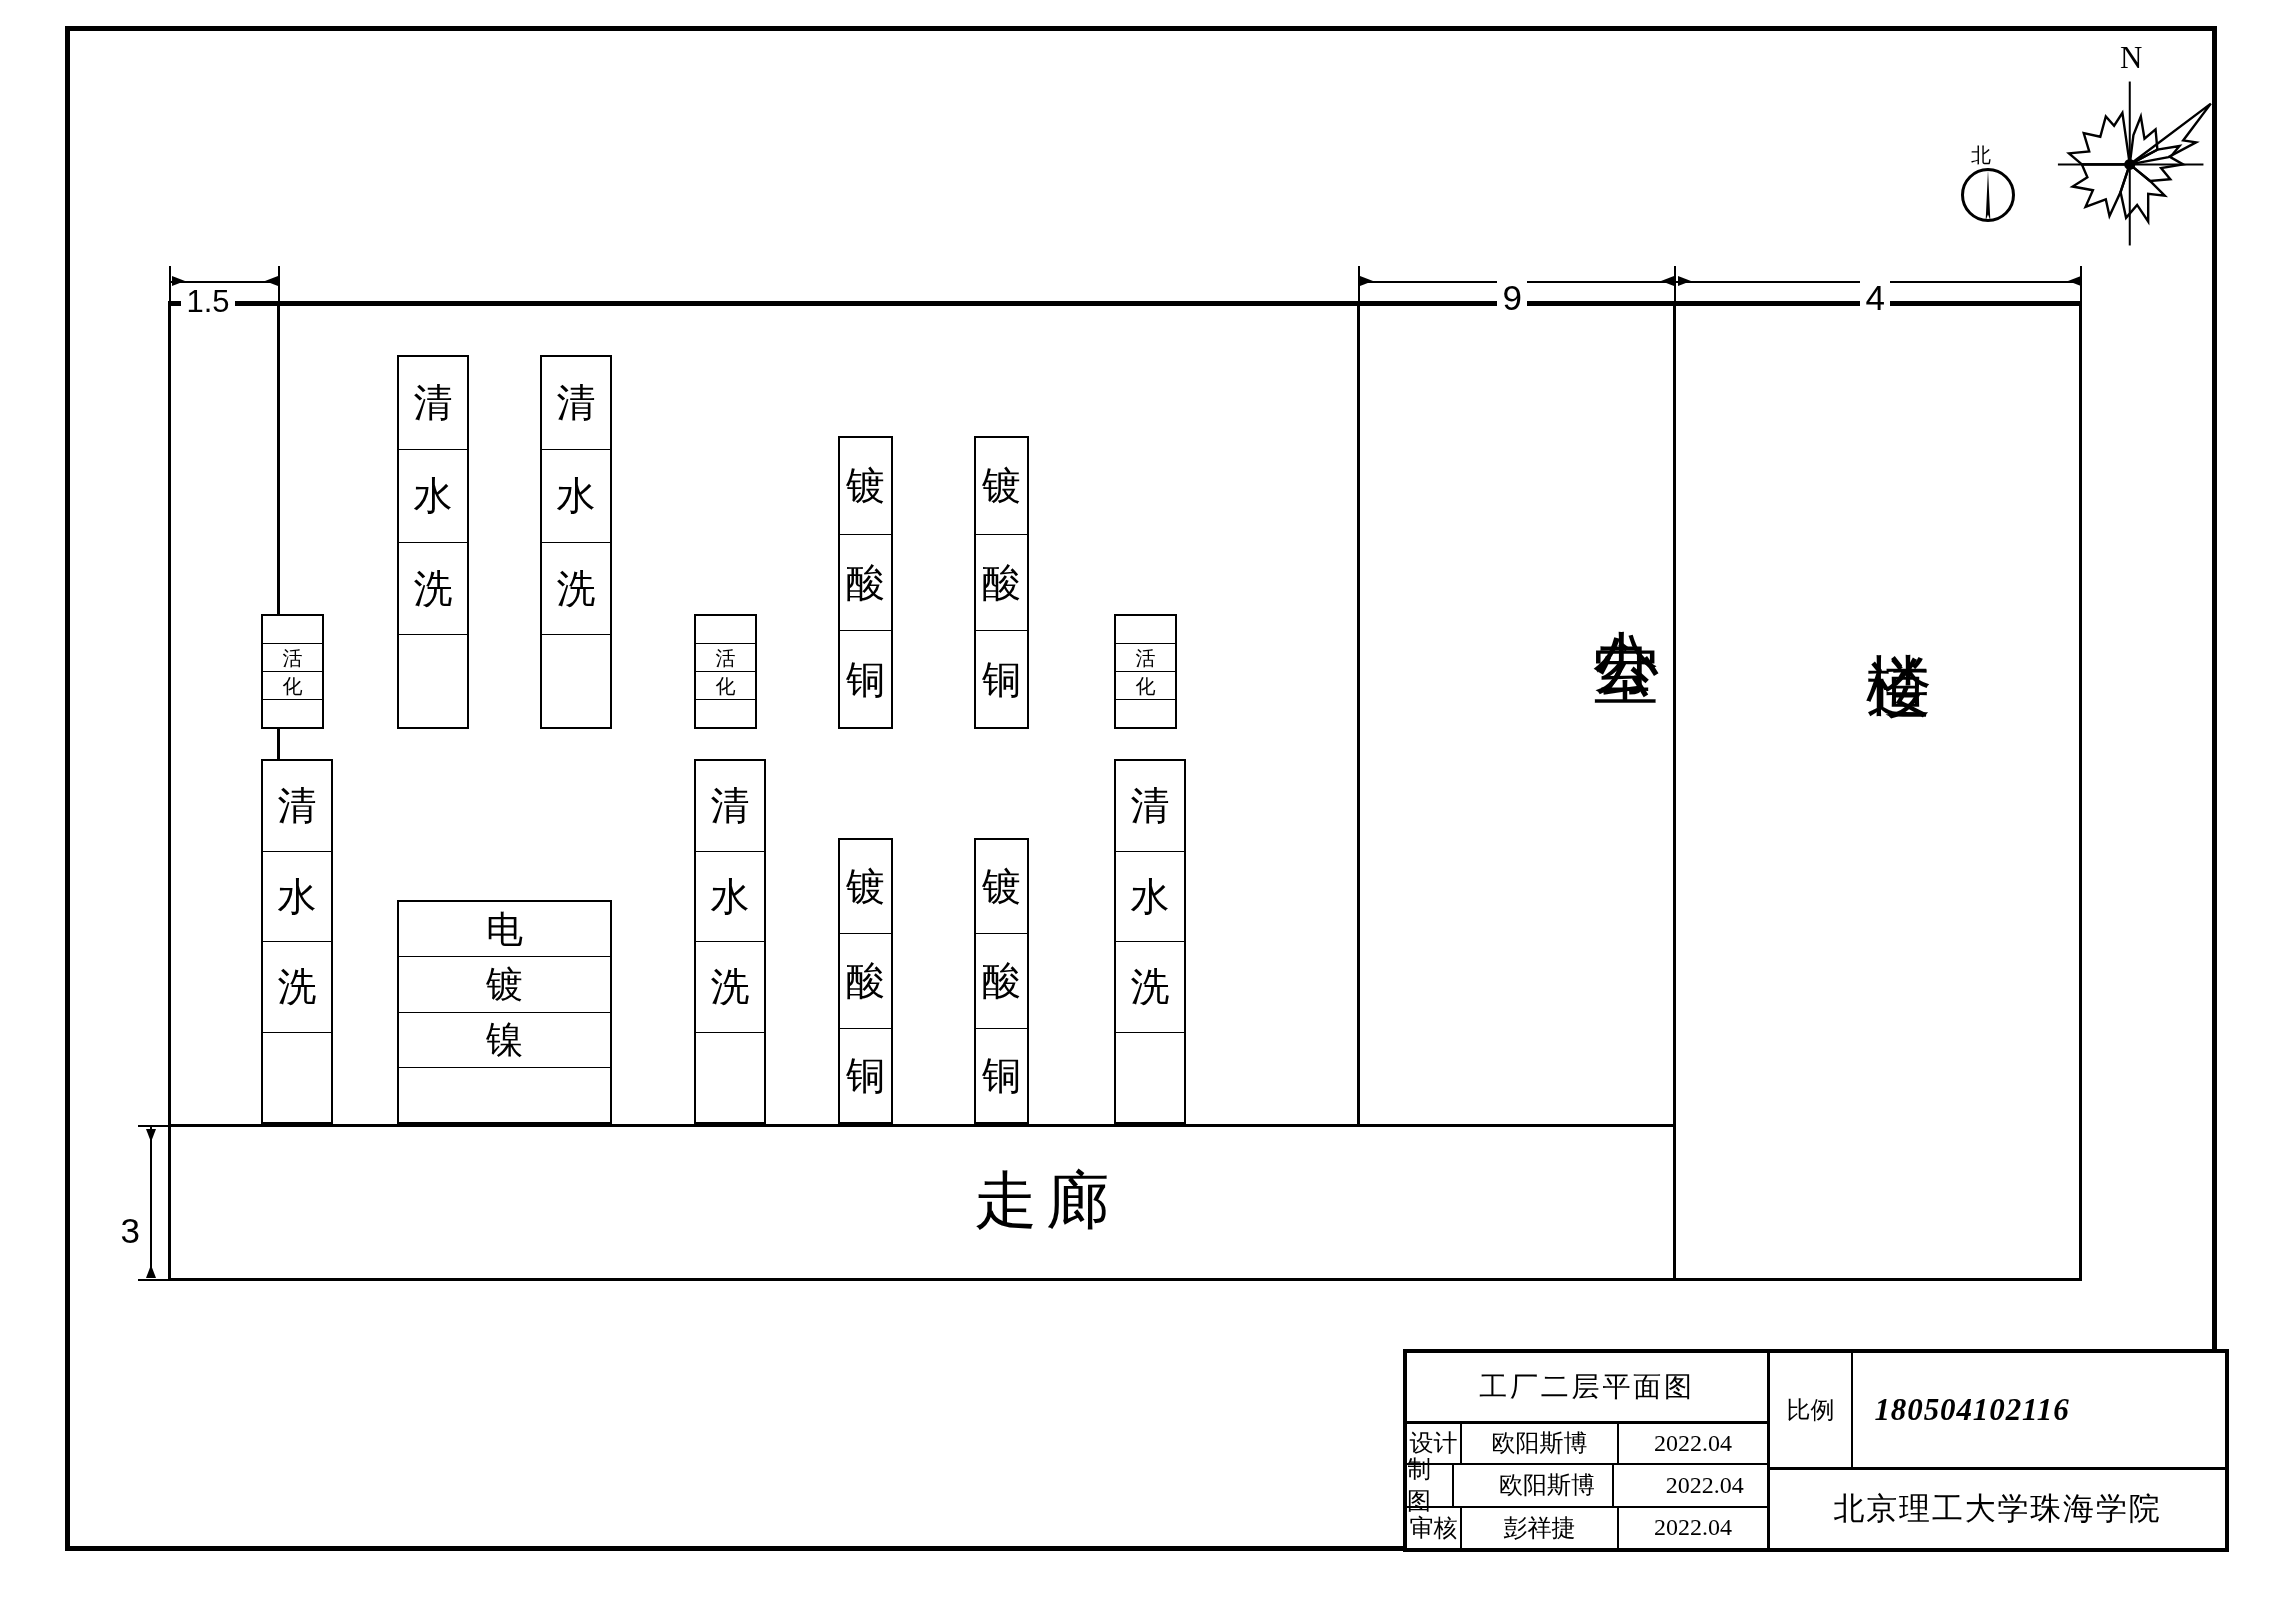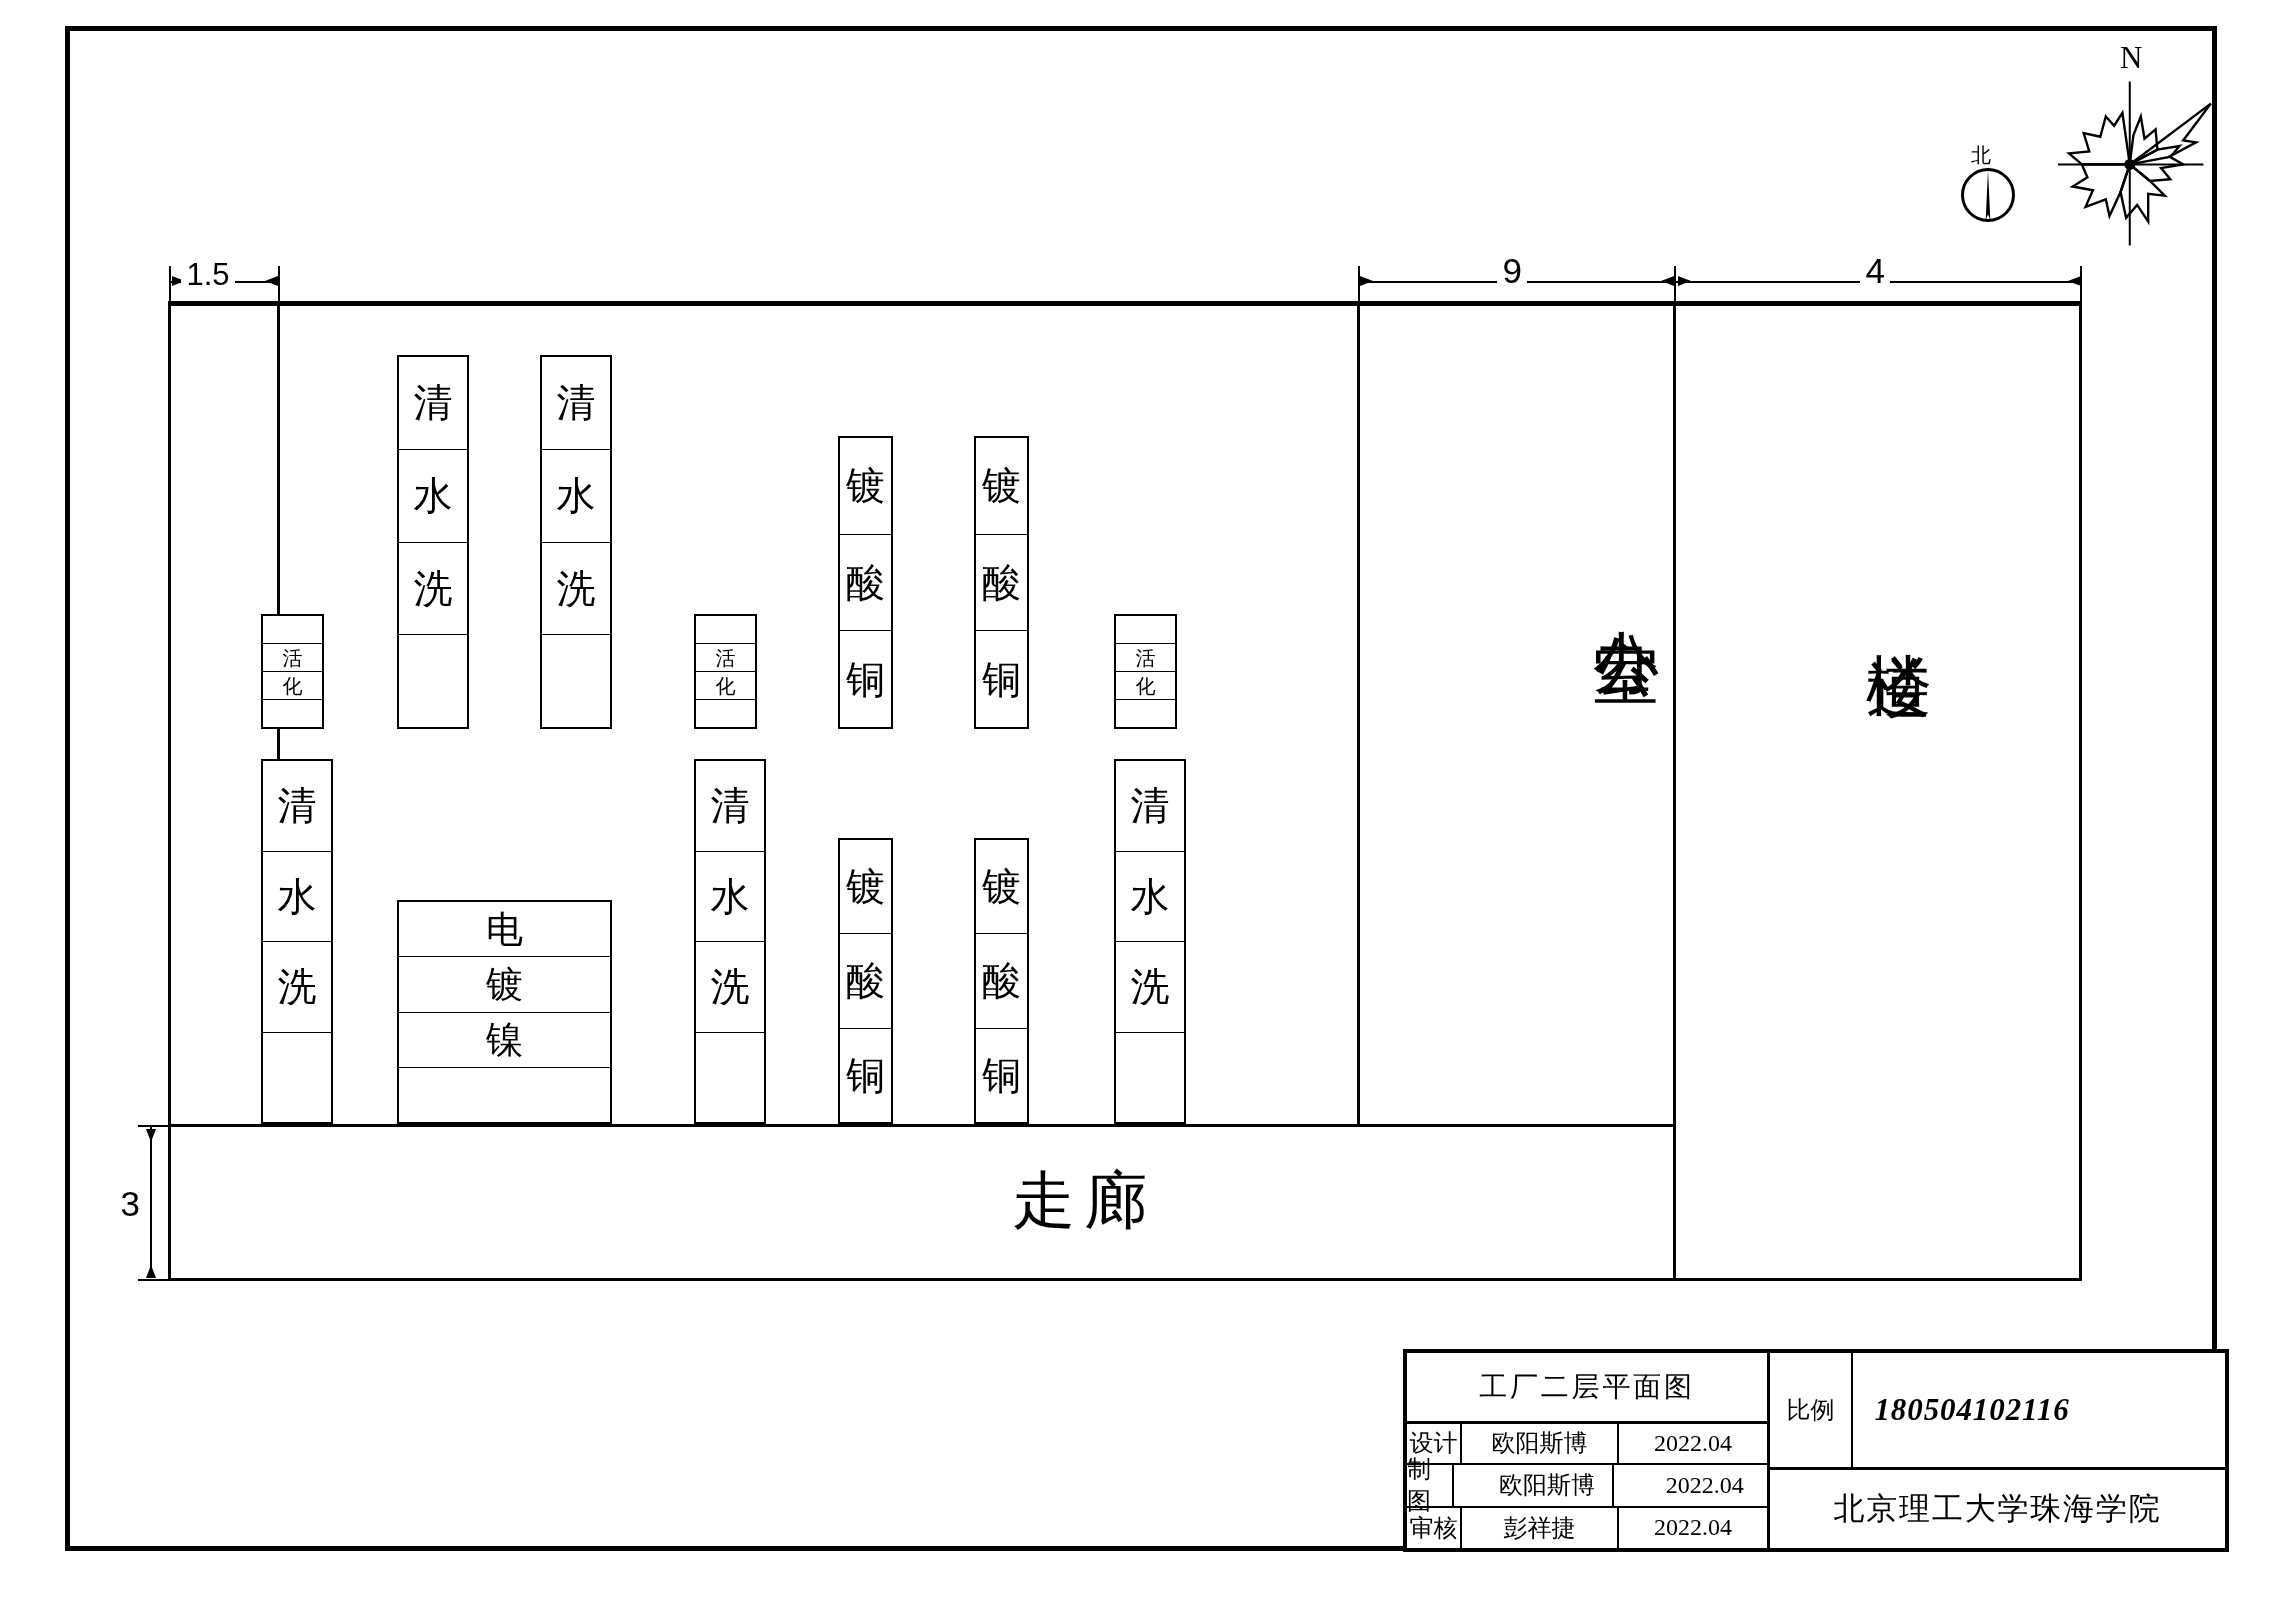--- a/index.html
+++ b/index.html
@@ -81,20 +81,21 @@
   }
 
   
   .dim-text {
     position: absolute;
     font-family: "Liberation Sans", sans-serif;
     font-size: 35px;
     background: #fff;
     padding: 0 5.5px;
     white-space: nowrap;
+    margin-top: 27px;
   }
   .dim-text.small { font-size: 31px; }
   .arrow {
     position: absolute;
     width: 0; height: 0;
   }
   .arrow.left  { border-top: 5.5px solid transparent; border-bottom: 5.5px solid transparent; border-right: 13px solid #000; }
   .arrow.right { border-top: 5.5px solid transparent; border-bottom: 5.5px solid transparent; border-left: 13px solid #000; }
   .arrow.up    { border-left: 5.5px solid transparent; border-right: 5.5px solid transparent; border-bottom: 13px solid #000; }
   .arrow.down  { border-left: 5.5px solid transparent; border-right: 5.5px solid transparent; border-top: 13px solid #000; }
@@ -338,21 +339,21 @@
     <div class="cell">清</div>
     <div class="cell">水</div>
     <div class="cell">洗</div>
     <div class="cell"></div>
   </div>
 
   <div class="room-label office" style="left:1589px; top:577px;">办公室</div>
 
   <div class="room-label stair" style="left:1862px; top:600px;">楼道</div>
 
-  <div class="corridor-label" style="left:1012px; top:1158px;">走廊</div>
+  <div class="corridor-label" style="left:974px; top:1158px;">走廊</div>
 
   <div class="titleblock" style="left:1403px; top:1349px; width:826px; height:203px;">
 
     <div class="tb-left" style="width:360px;">
       <div class="tb-title-row" style="height:74px;">
         <span class="tb-drawing-title">工厂二层平面图</span>
       </div>
 
       <div class="tb-row" style="height:43px;">
         <div class="tb-cell cjk" style="width:55px;">设计</div>

